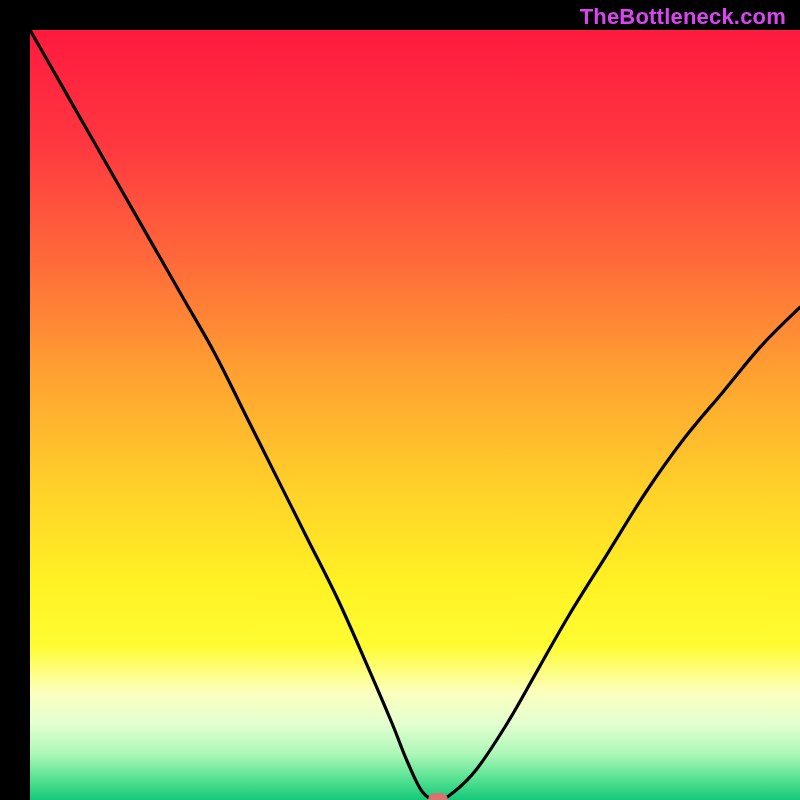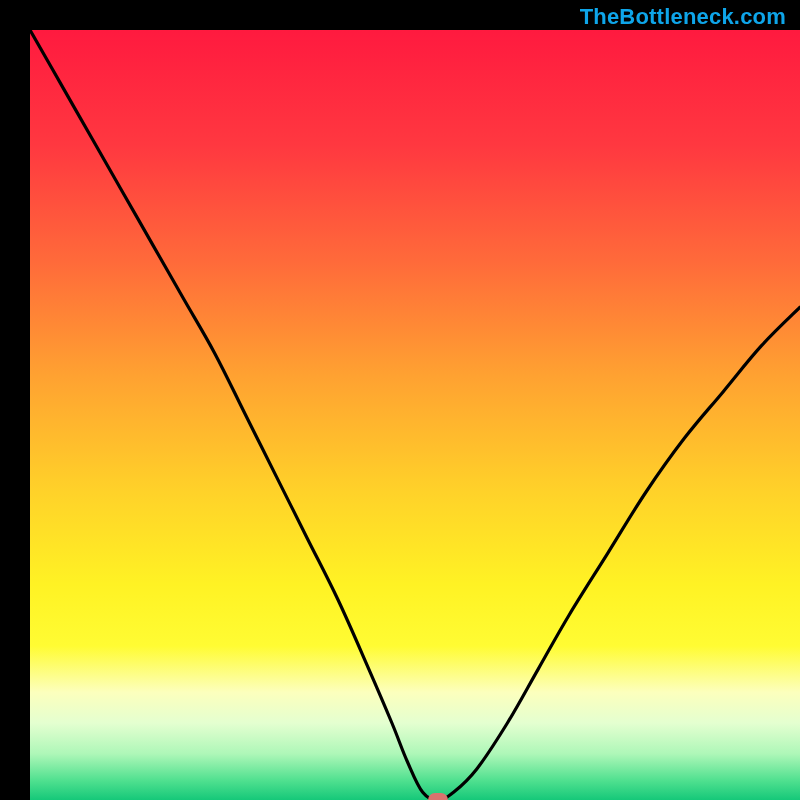--- a/index.html
+++ b/index.html
@@ -16,21 +16,21 @@
     width: 800px;
     height: 800px;
     background: #000;
   }
   .watermark {
     position: absolute;
     top: 4px;
     right: 14px;
     font-size: 22px;
     font-weight: 600;
-    color: #0ea5e9;
+    color: #d946ef;
     letter-spacing: 0.2px;
     z-index: 5;
   }
   .plot-area {
     position: absolute;
     left: 30px;
     top: 30px;
     width: 770px;
     height: 770px;
     overflow: hidden;

